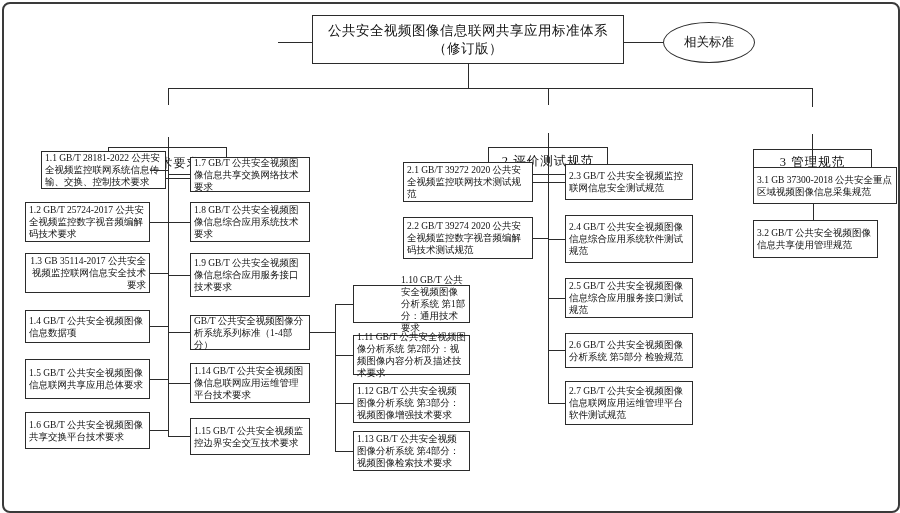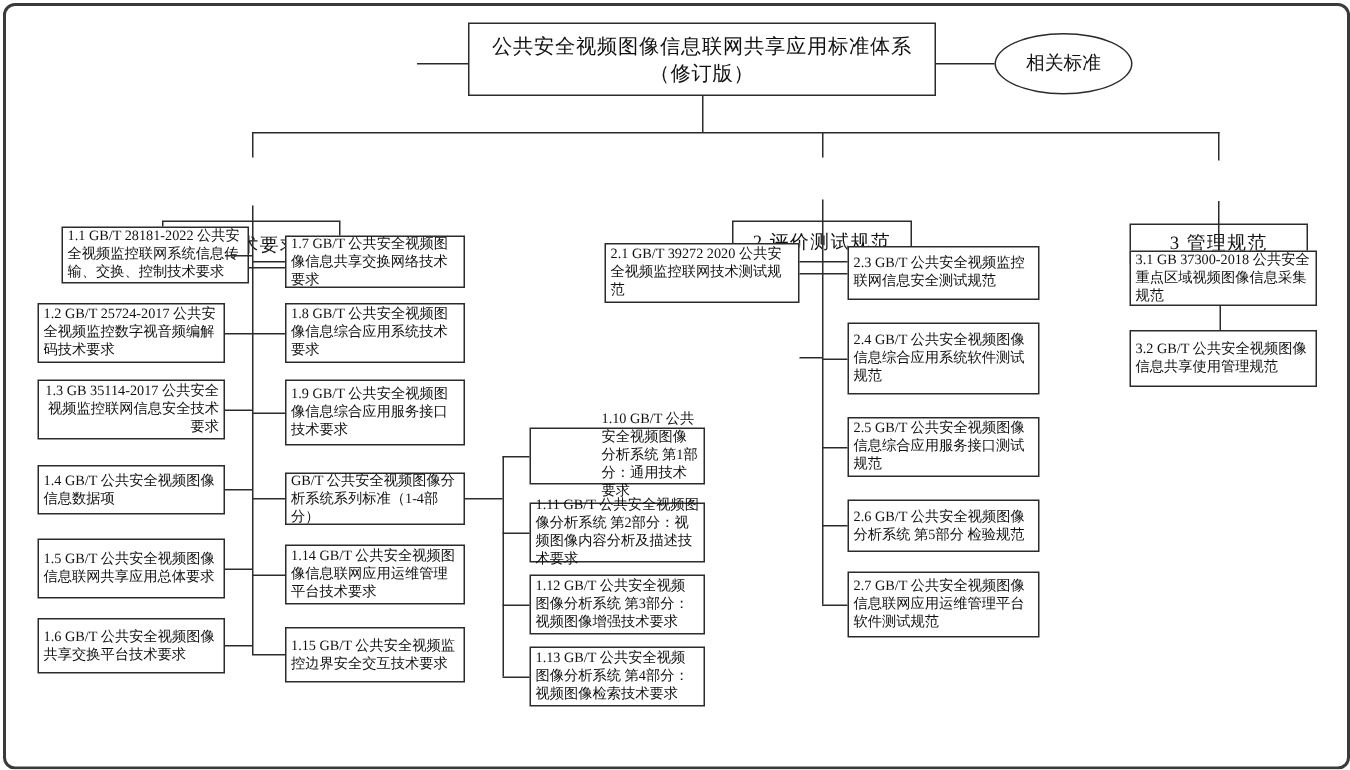--- a/index.html
+++ b/index.html
@@ -107,38 +107,41 @@
   <div class="box" style="left:353px;top:383px;width:117px;height:40px;">
       <span>1.12 GB/T 公共安全视频图像分析系统 第3部分：视频图像增强技术要求</span>
     </div>
   <div class="box" style="left:353px;top:431px;width:117px;height:40px;">
       <span>1.13 GB/T 公共安全视频图像分析系统 第4部分：视频图像检索技术要求</span>
     </div>
 
   <div class="box" style="left:403px;top:162px;width:130px;height:40px;">
       <span>2.1 GB/T 39272 2020 公共安全视频监控联网技术测试规范</span>
     </div>
+  <div class="box" style="left:403px;top:217px;width:130px;height:42px;">
+      <span>2.2 GB/T 39274 2020 公共安全视频监控数字视音频编解码技术测试规范</span>
+    </div>
 
   <div class="box" style="left:565px;top:164px;width:128px;height:36px;">
       <span>2.3 GB/T 公共安全视频监控联网信息安全测试规范</span>
     </div>
   <div class="box" style="left:565px;top:215px;width:128px;height:48px;">
       <span>2.4 GB/T 公共安全视频图像信息综合应用系统软件测试规范</span>
     </div>
   <div class="box" style="left:565px;top:278px;width:128px;height:40px;">
       <span>2.5 GB/T 公共安全视频图像信息综合应用服务接口测试规范</span>
     </div>
   <div class="box" style="left:565px;top:333px;width:128px;height:35px;">
       <span>2.6 GB/T 公共安全视频图像分析系统 第5部分 检验规范</span>
     </div>
   <div class="box" style="left:565px;top:381px;width:128px;height:44px;">
       <span>2.7 GB/T 公共安全视频图像信息联网应用运维管理平台软件测试规范</span>
     </div>
 
-  <div class="box" style="left:753px;top:167px;width:125px;height:37px;">
+  <div class="box" style="left:753px;top:167px;width:144px;height:37px;">
       <span>3.1 GB 37300-2018 公共安全重点区域视频图像信息采集规范</span>
     </div>
   <div class="box" style="left:753px;top:220px;width:125px;height:38px;">
       <span>3.2 GB/T 公共安全视频图像信息共享使用管理规范</span>
     </div>
 
   <div class="ln" style="left:278px;top:42px;width:34px;height:1px;"></div>
   <div class="ln" style="left:624px;top:42px;width:39px;height:1px;"></div>
   <div class="ln" style="left:468px;top:64px;width:1px;height:24px;"></div>
   <div class="ln" style="left:168px;top:88px;width:645px;height:1px;"></div>

